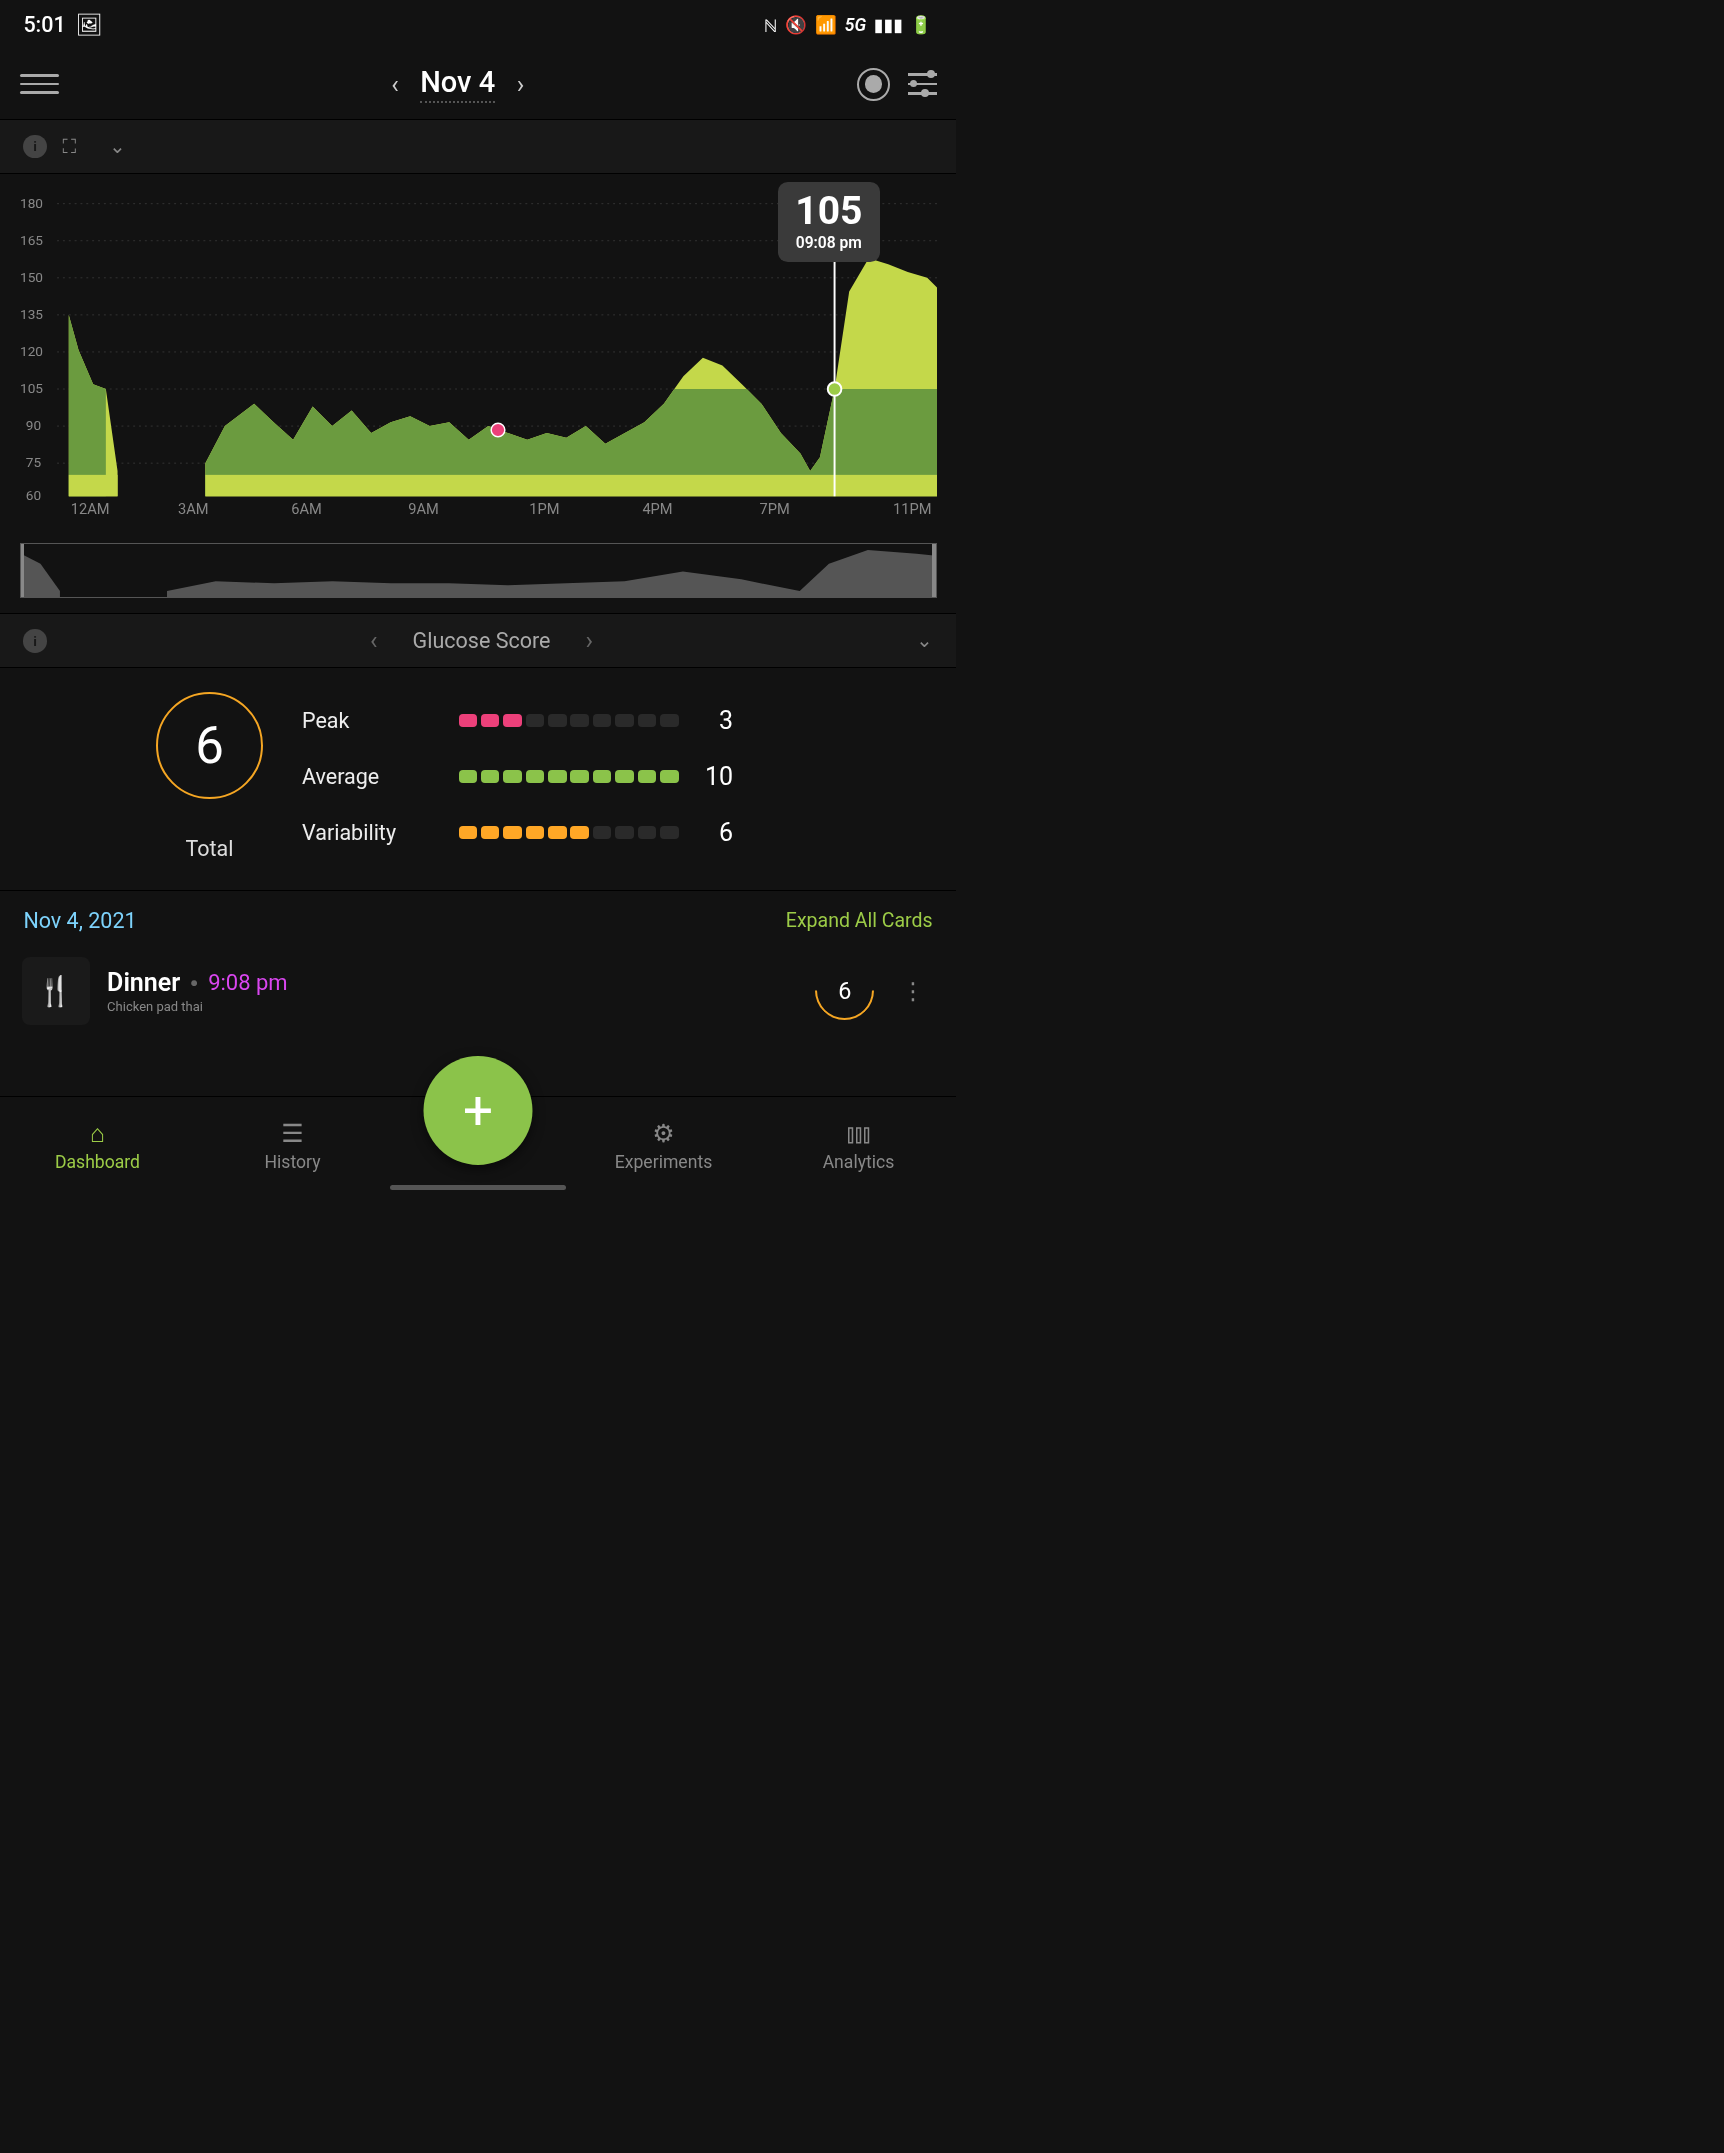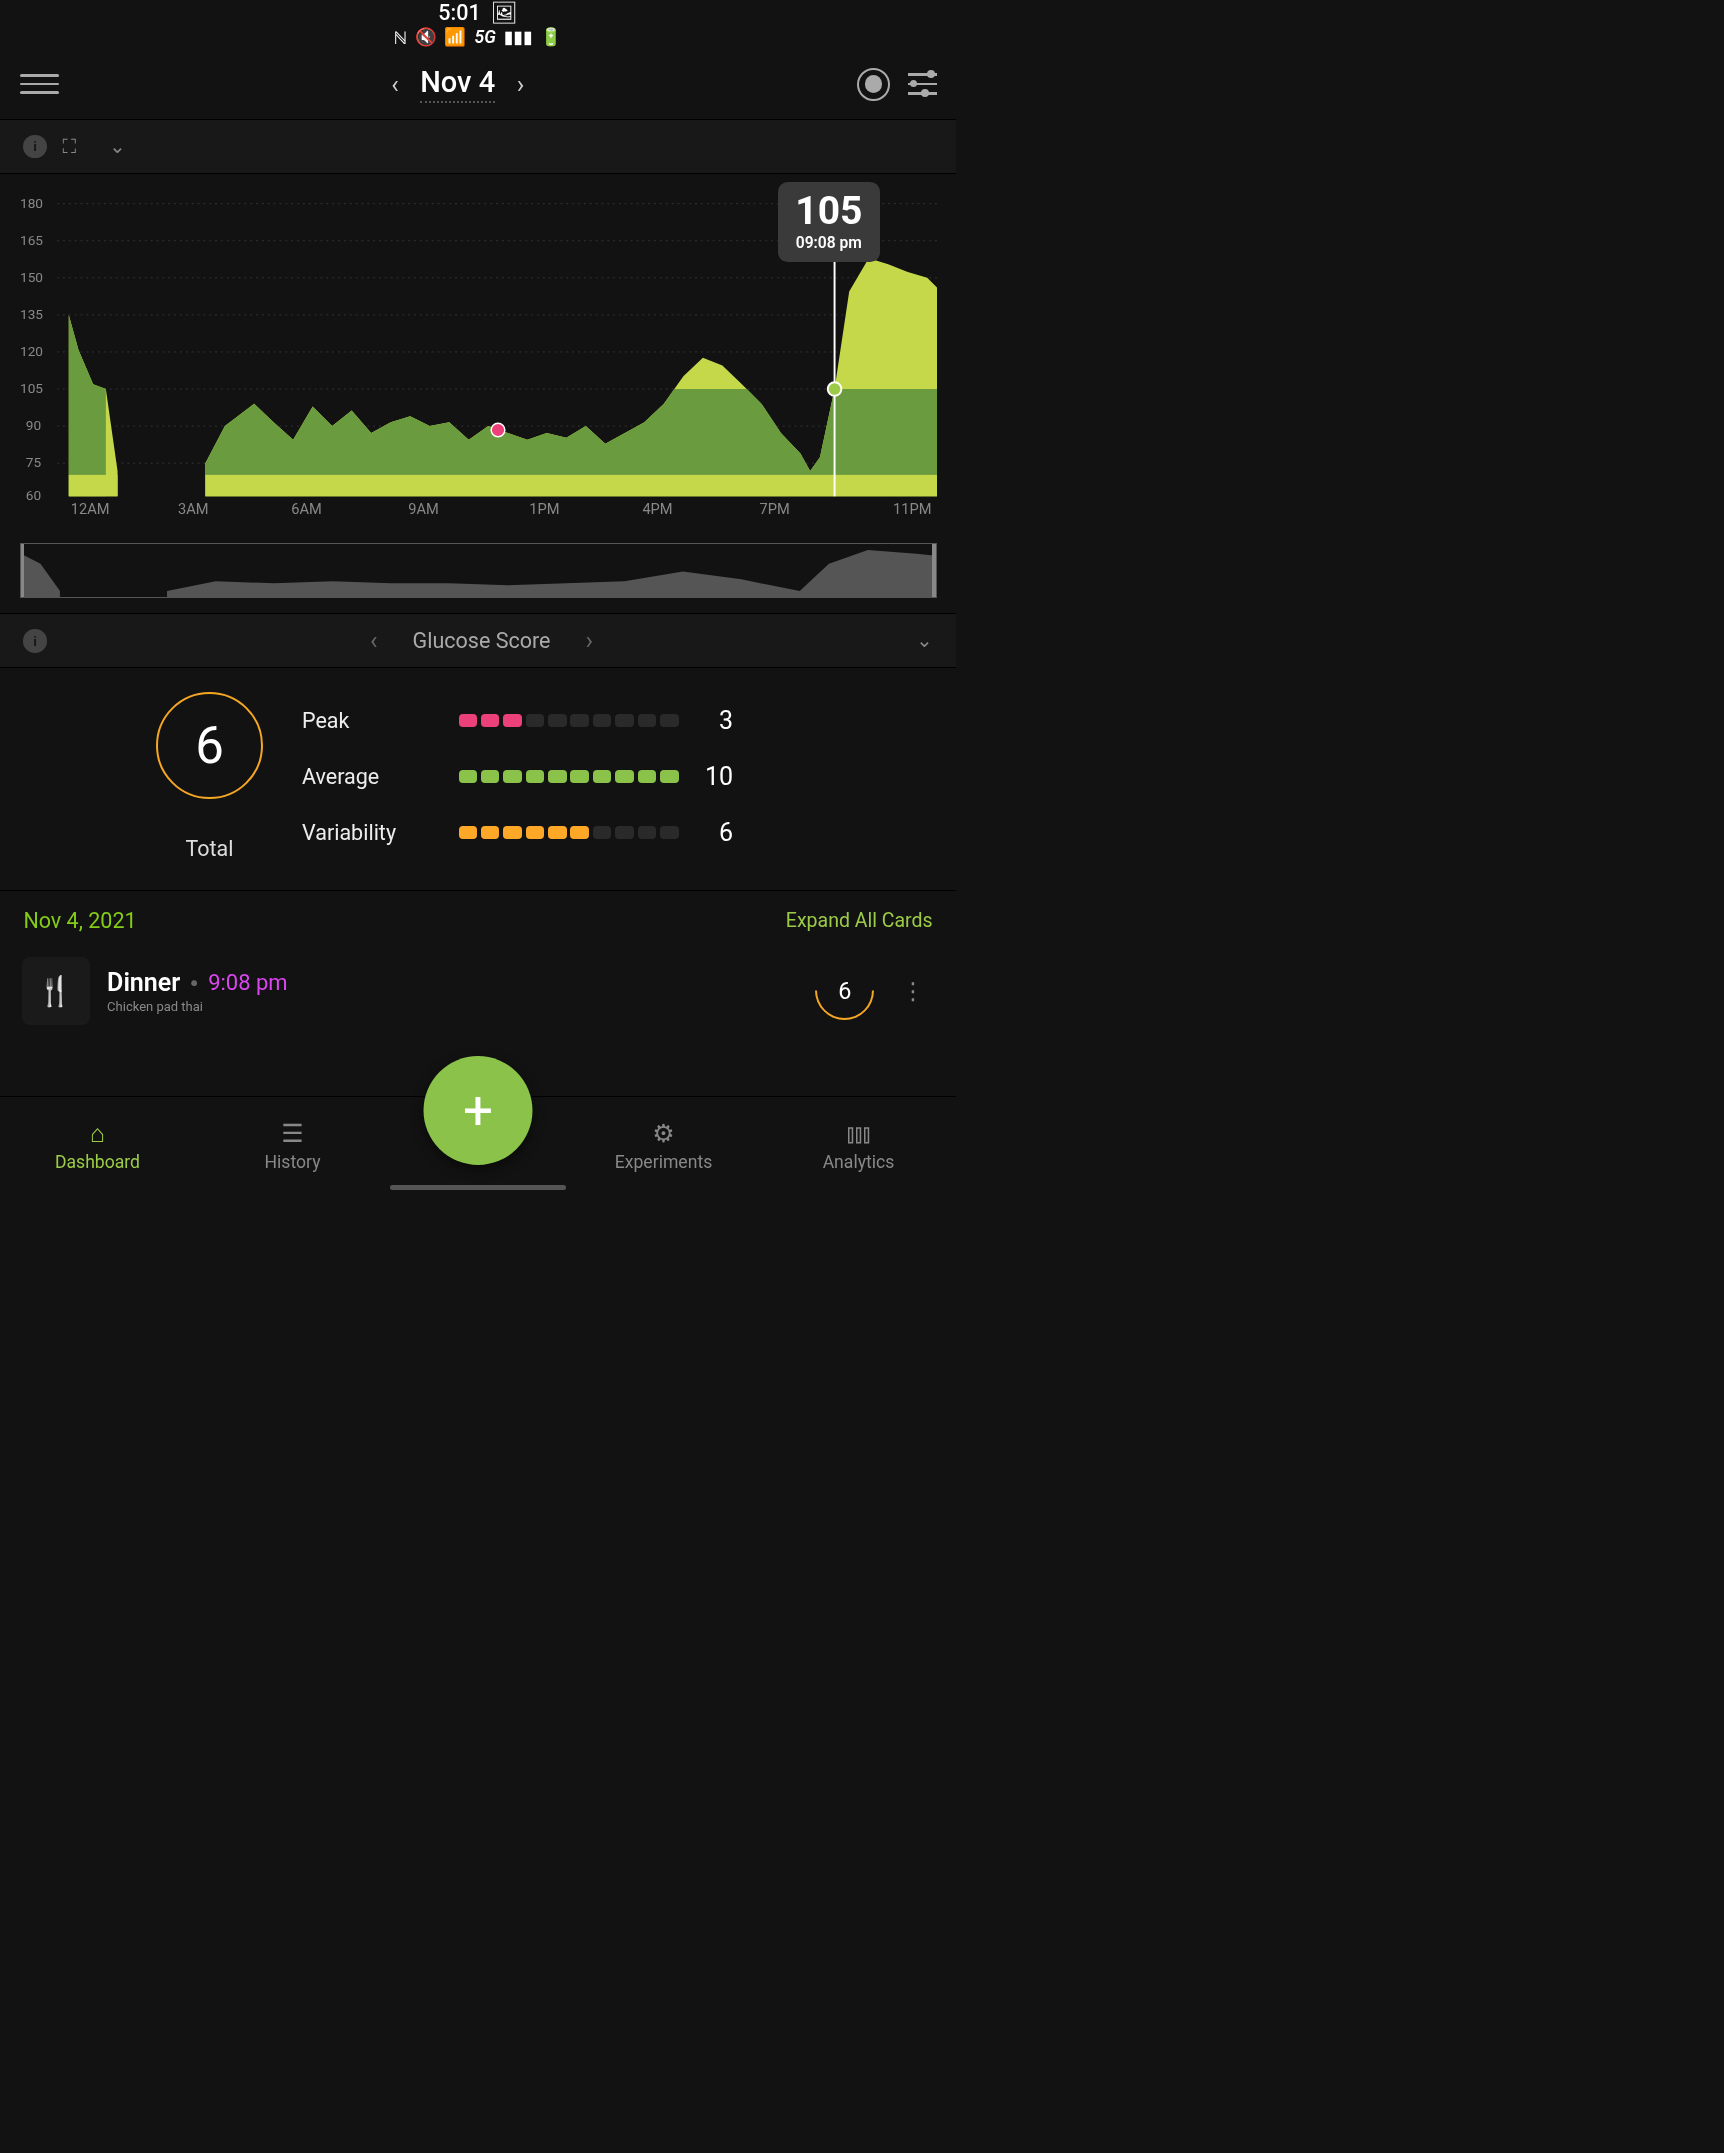--- a/index.html
+++ b/index.html
@@ -14,21 +14,20 @@
 }
 .status-bar {
   height: 49px;
   display: flex;
   justify-content: space-between;
   align-items: center;
   padding: 0 23.4px;
   font-size: 21.5px;
   font-weight: 500;
   color: #fff;
-  flex-direction: column;
 }
 .status-right { display: flex; gap: 7.8px; align-items: center; font-size: 17.6px; }
 .top-bar {
   height: 70px;
   display: flex;
   align-items: center;
   padding: 0 19.5px;
 }
 .hamburger { width:39px; display:flex; flex-direction:column; gap:5.9px; cursor:pointer;}
 .hamburger span{height:2.9px;background:#aaa;border-radius:2px;}
@@ -267,21 +266,21 @@
           <div class="pill"></div>
           <div class="pill"></div>
           <div class="pill"></div>
         </div>
         <div class="metric-val">6</div>
       </div>
     </div>
 </div>
 
 <div class="cards-header">
-  <span style="color:#84cc16;">Nov 4, 2021</span>
+  <span style="color:#7dd3fc;">Nov 4, 2021</span>
   <span class="expand-all">Expand All Cards</span>
 </div>
 
 <div class="card-row">
   <div class="meal-icon">🍴</div>
   <div class="meal-info">
     <div class="meal-title">
       <span>Dinner</span>
       <span class="bullet">●</span>
       <span class="meal-time">9:08 pm</span>

